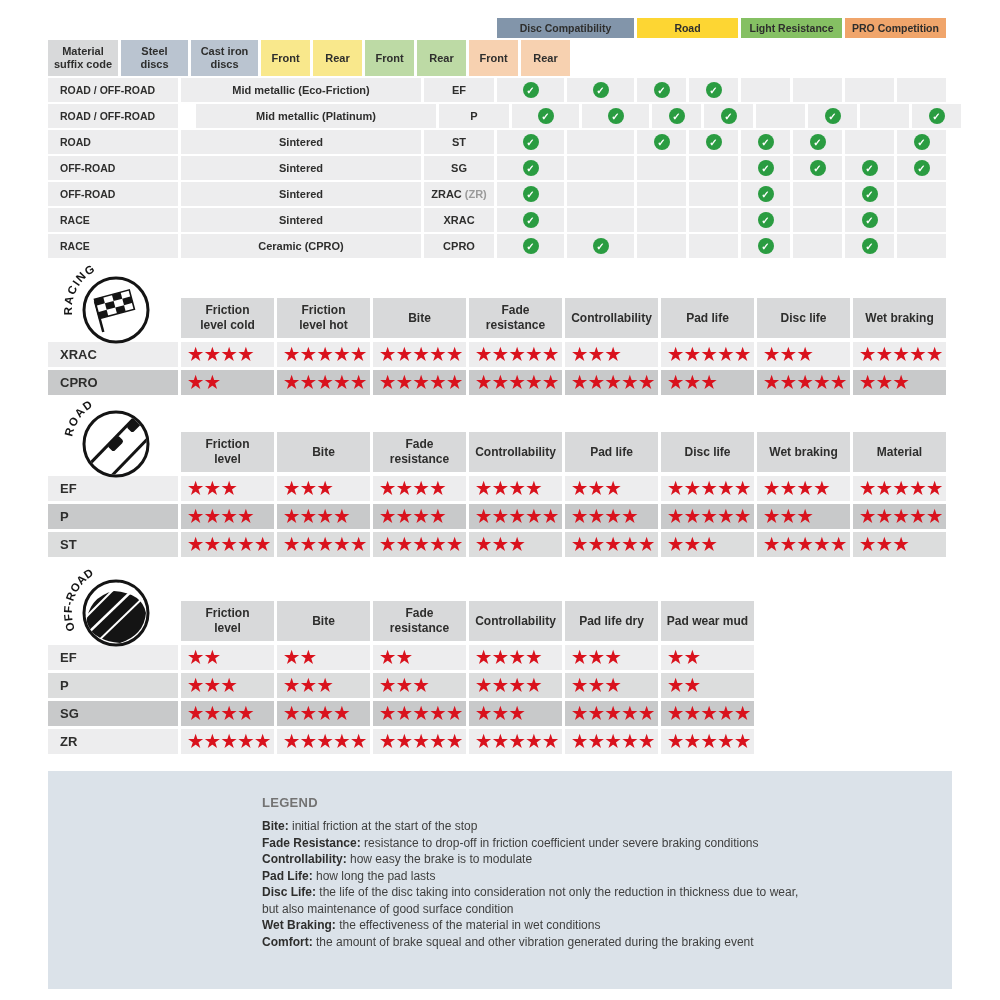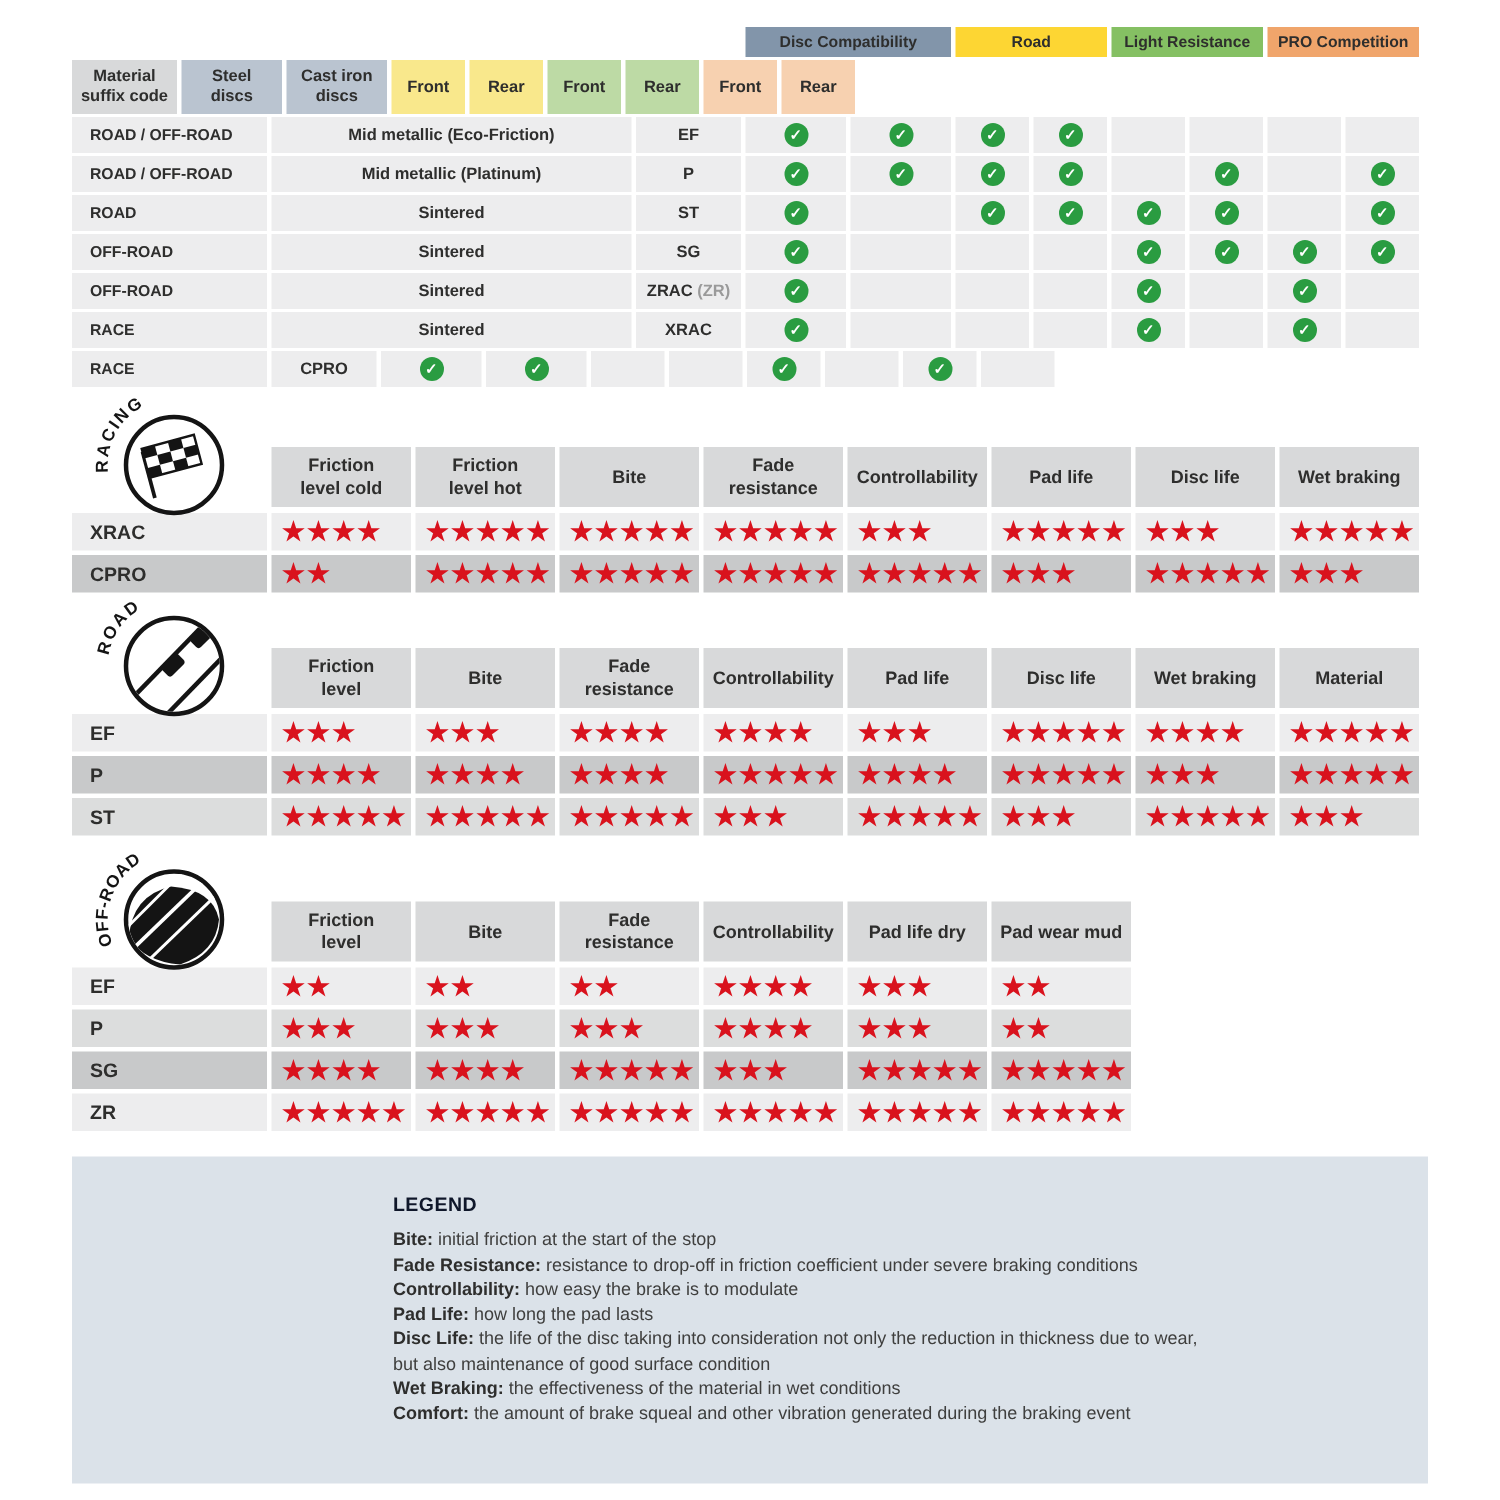--- a/index.html
+++ b/index.html
@@ -78,21 +78,21 @@
         <div class="cell chk" style="background: rgb(237, 237, 238); width: 67px;"><span class="check" style="background: rgb(42, 156, 65);">✓</span></div>
         <div class="cell chk" style="background: rgb(237, 237, 238); width: 49px;"><span class="check" style="background: rgb(42, 156, 65);">✓</span></div>
         <div class="cell chk" style="background: rgb(237, 237, 238); width: 49px;"><span class="check" style="background: rgb(42, 156, 65);">✓</span></div>
         <div class="cell chk" style="background: rgb(237, 237, 238); width: 49px;"></div>
         <div class="cell chk" style="background: rgb(237, 237, 238); width: 49px;"></div>
         <div class="cell chk" style="background: rgb(237, 237, 238); width: 49px;"></div>
         <div class="cell chk" style="background: rgb(237, 237, 238); width: 49px;"></div>
       </div>
       <div class="row">
         <div class="cell c-use use" style="background: rgb(237, 237, 238);">ROAD / OFF-ROAD</div>
-        <div class="cell c-comp comp" style="background: rgb(237, 237, 238);">Mid metallic (Platinum)</div>
+        <div class="cell c-comp comp" style="background: rgb(237, 237, 238); margin-left: 15px;">Mid metallic (Platinum)</div>
         <div class="cell c-code code" style="background: rgb(237, 237, 238);">P</div>
         <div class="cell chk" style="background: rgb(237, 237, 238); width: 67px;"><span class="check" style="background: rgb(42, 156, 65);">✓</span></div>
         <div class="cell chk" style="background: rgb(237, 237, 238); width: 67px;"><span class="check" style="background: rgb(42, 156, 65);">✓</span></div>
         <div class="cell chk" style="background: rgb(237, 237, 238); width: 49px;"><span class="check" style="background: rgb(42, 156, 65);">✓</span></div>
         <div class="cell chk" style="background: rgb(237, 237, 238); width: 49px;"><span class="check" style="background: rgb(42, 156, 65);">✓</span></div>
         <div class="cell chk" style="background: rgb(237, 237, 238); width: 49px;"></div>
         <div class="cell chk" style="background: rgb(237, 237, 238); width: 49px;"><span class="check" style="background: rgb(42, 156, 65);">✓</span></div>
         <div class="cell chk" style="background: rgb(237, 237, 238); width: 49px;"></div>
         <div class="cell chk" style="background: rgb(237, 237, 238); width: 49px;"><span class="check" style="background: rgb(42, 156, 65);">✓</span></div>
       </div>
@@ -143,20 +143,21 @@
         <div class="cell chk" style="background: rgb(237, 237, 238); width: 67px;"></div>
         <div class="cell chk" style="background: rgb(237, 237, 238); width: 49px;"></div>
         <div class="cell chk" style="background: rgb(237, 237, 238); width: 49px;"></div>
         <div class="cell chk" style="background: rgb(237, 237, 238); width: 49px;"><span class="check" style="background: rgb(42, 156, 65);">✓</span></div>
         <div class="cell chk" style="background: rgb(237, 237, 238); width: 49px;"></div>
         <div class="cell chk" style="background: rgb(237, 237, 238); width: 49px;"><span class="check" style="background: rgb(42, 156, 65);">✓</span></div>
         <div class="cell chk" style="background: rgb(237, 237, 238); width: 49px;"></div>
       </div>
       <div class="row">
         <div class="cell c-use use" style="background: rgb(237, 237, 238);">RACE</div>
+        <div class="cell c-comp comp" style="background: rgb(237, 237, 238);">Ceramic (CPRO)</div>
         <div class="cell c-code code" style="background: rgb(237, 237, 238);">CPRO</div>
         <div class="cell chk" style="background: rgb(237, 237, 238); width: 67px;"><span class="check" style="background: rgb(42, 156, 65);">✓</span></div>
         <div class="cell chk" style="background: rgb(237, 237, 238); width: 67px;"><span class="check" style="background: rgb(42, 156, 65);">✓</span></div>
         <div class="cell chk" style="background: rgb(237, 237, 238); width: 49px;"></div>
         <div class="cell chk" style="background: rgb(237, 237, 238); width: 49px;"></div>
         <div class="cell chk" style="background: rgb(237, 237, 238); width: 49px;"><span class="check" style="background: rgb(42, 156, 65);">✓</span></div>
         <div class="cell chk" style="background: rgb(237, 237, 238); width: 49px;"></div>
         <div class="cell chk" style="background: rgb(237, 237, 238); width: 49px;"><span class="check" style="background: rgb(42, 156, 65);">✓</span></div>
         <div class="cell chk" style="background: rgb(237, 237, 238); width: 49px;"></div>
       </div>
@@ -343,21 +344,21 @@
           <div class="cell c-rate st" style="background: rgb(237, 237, 238); color: rgb(217, 18, 29);">★★★★★</div>
           <div class="cell c-rate st" style="background: rgb(237, 237, 238); color: rgb(217, 18, 29);">★★★★★</div>
           <div class="cell c-rate st" style="background: rgb(237, 237, 238); color: rgb(217, 18, 29);">★★★★★</div>
           <div class="cell c-rate st" style="background: rgb(237, 237, 238); color: rgb(217, 18, 29);">★★★★★</div>
           <div class="cell c-rate st" style="background: rgb(237, 237, 238); color: rgb(217, 18, 29);">★★★★★</div>
         </div>
       </div>
   </div>
 
   <div id="legend" style="background: rgb(219, 226, 233);">
-    <div class="lg-title" style="color: #0f172a;">LEGEND</div>
+    <div class="lg-title" style="color: #737373;">LEGEND</div>
     <div id="legend-items">
         <div class="lg-line"><b>Bite:</b> initial friction at the start of the stop</div>
         <div class="lg-line"><b>Fade Resistance:</b> resistance to drop-off in friction coefficient under severe braking conditions</div>
         <div class="lg-line"><b>Controllability:</b> how easy the brake is to modulate</div>
         <div class="lg-line"><b>Pad Life:</b> how long the pad lasts</div>
         <div class="lg-line"><b>Disc Life:</b> the life of the disc taking into consideration not only the reduction in thickness due to wear,</div>
         <div class="lg-line">but also maintenance of good surface condition</div>
         <div class="lg-line"><b>Wet Braking:</b> the effectiveness of the material in wet conditions</div>
         <div class="lg-line"><b>Comfort:</b> the amount of brake squeal and other vibration generated during the braking event</div>
       </div>

